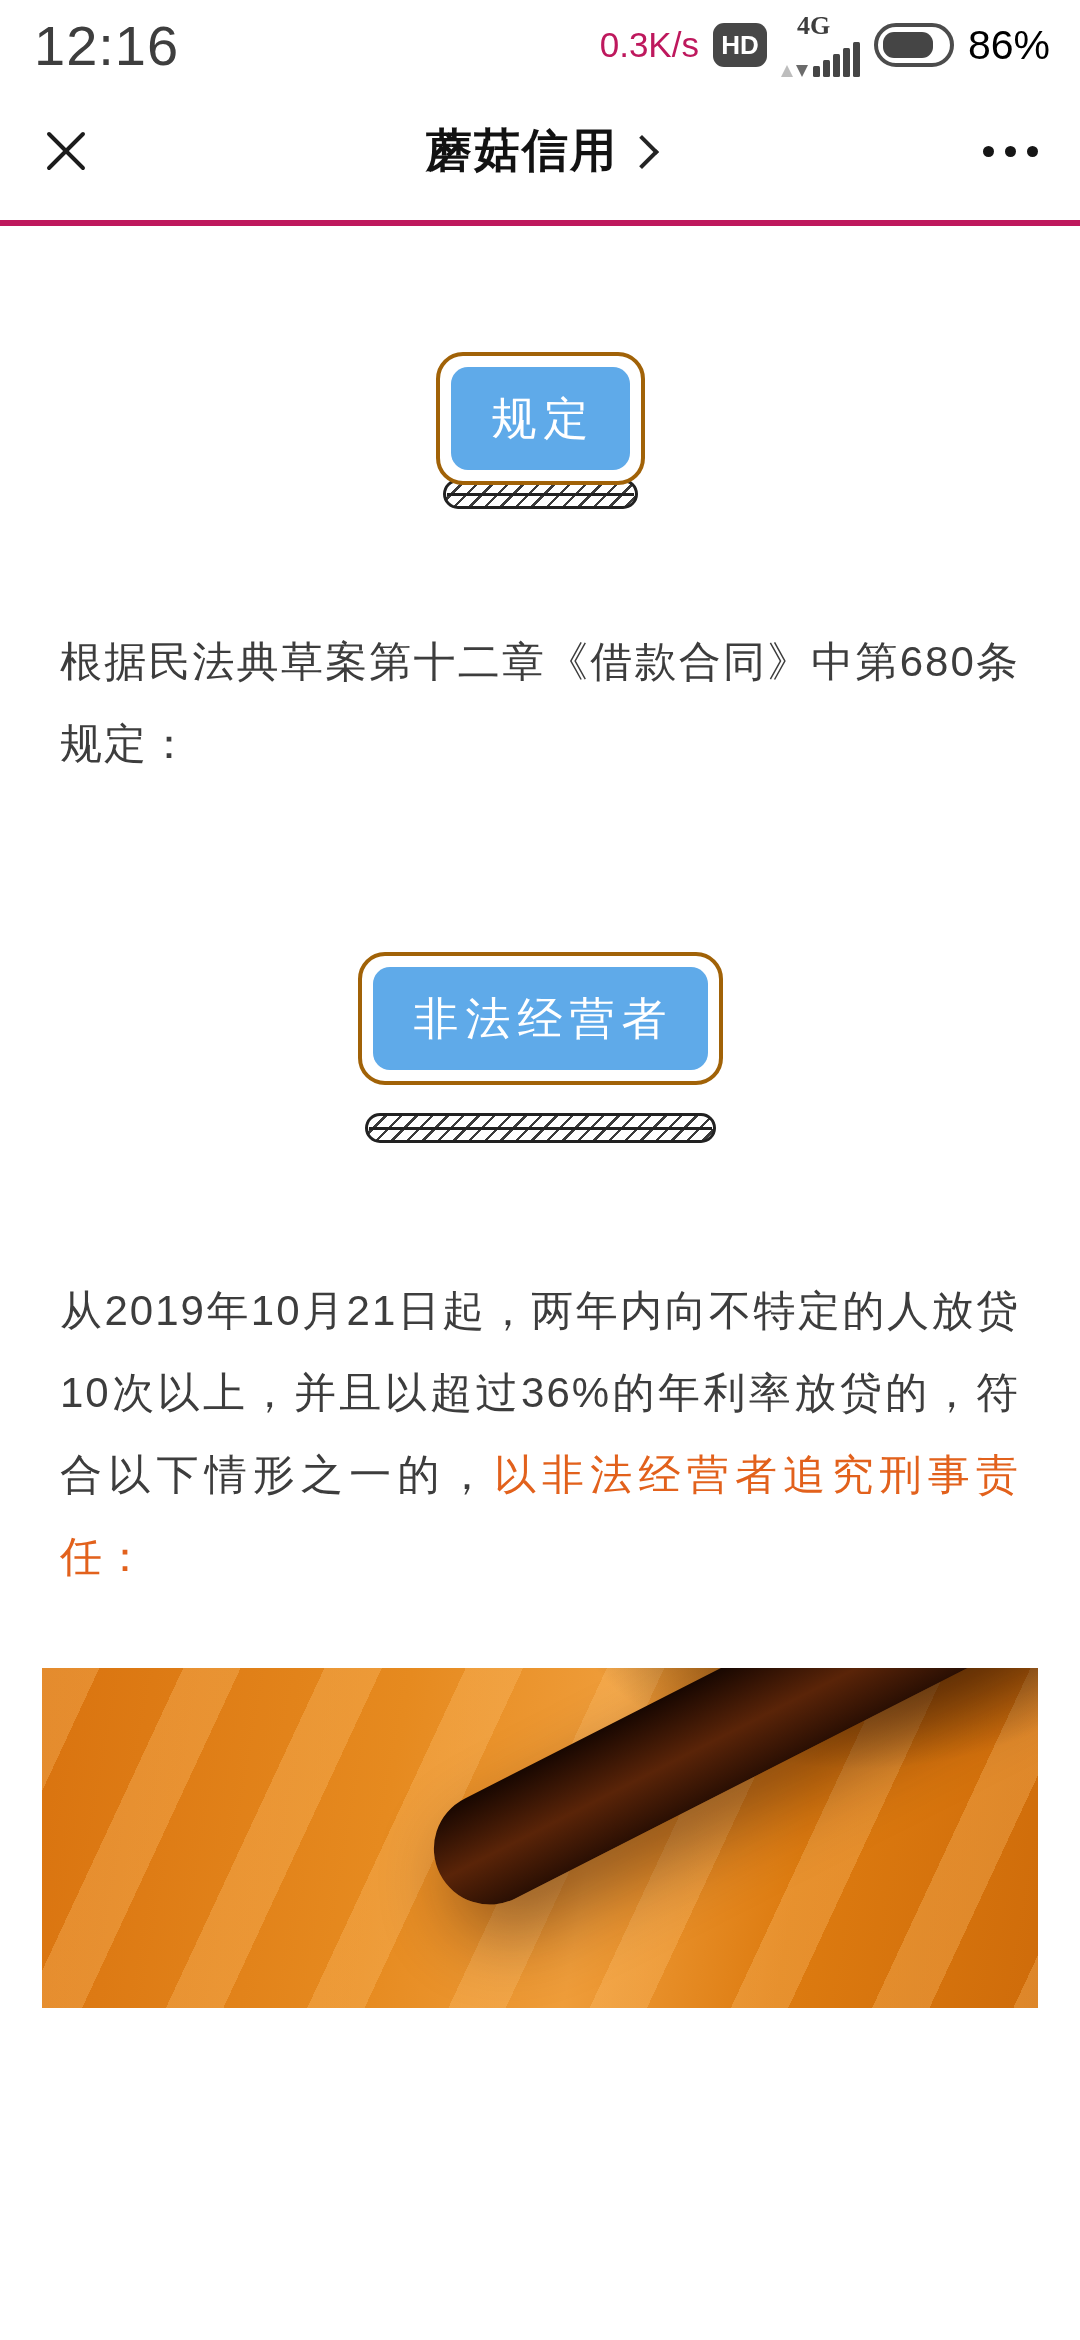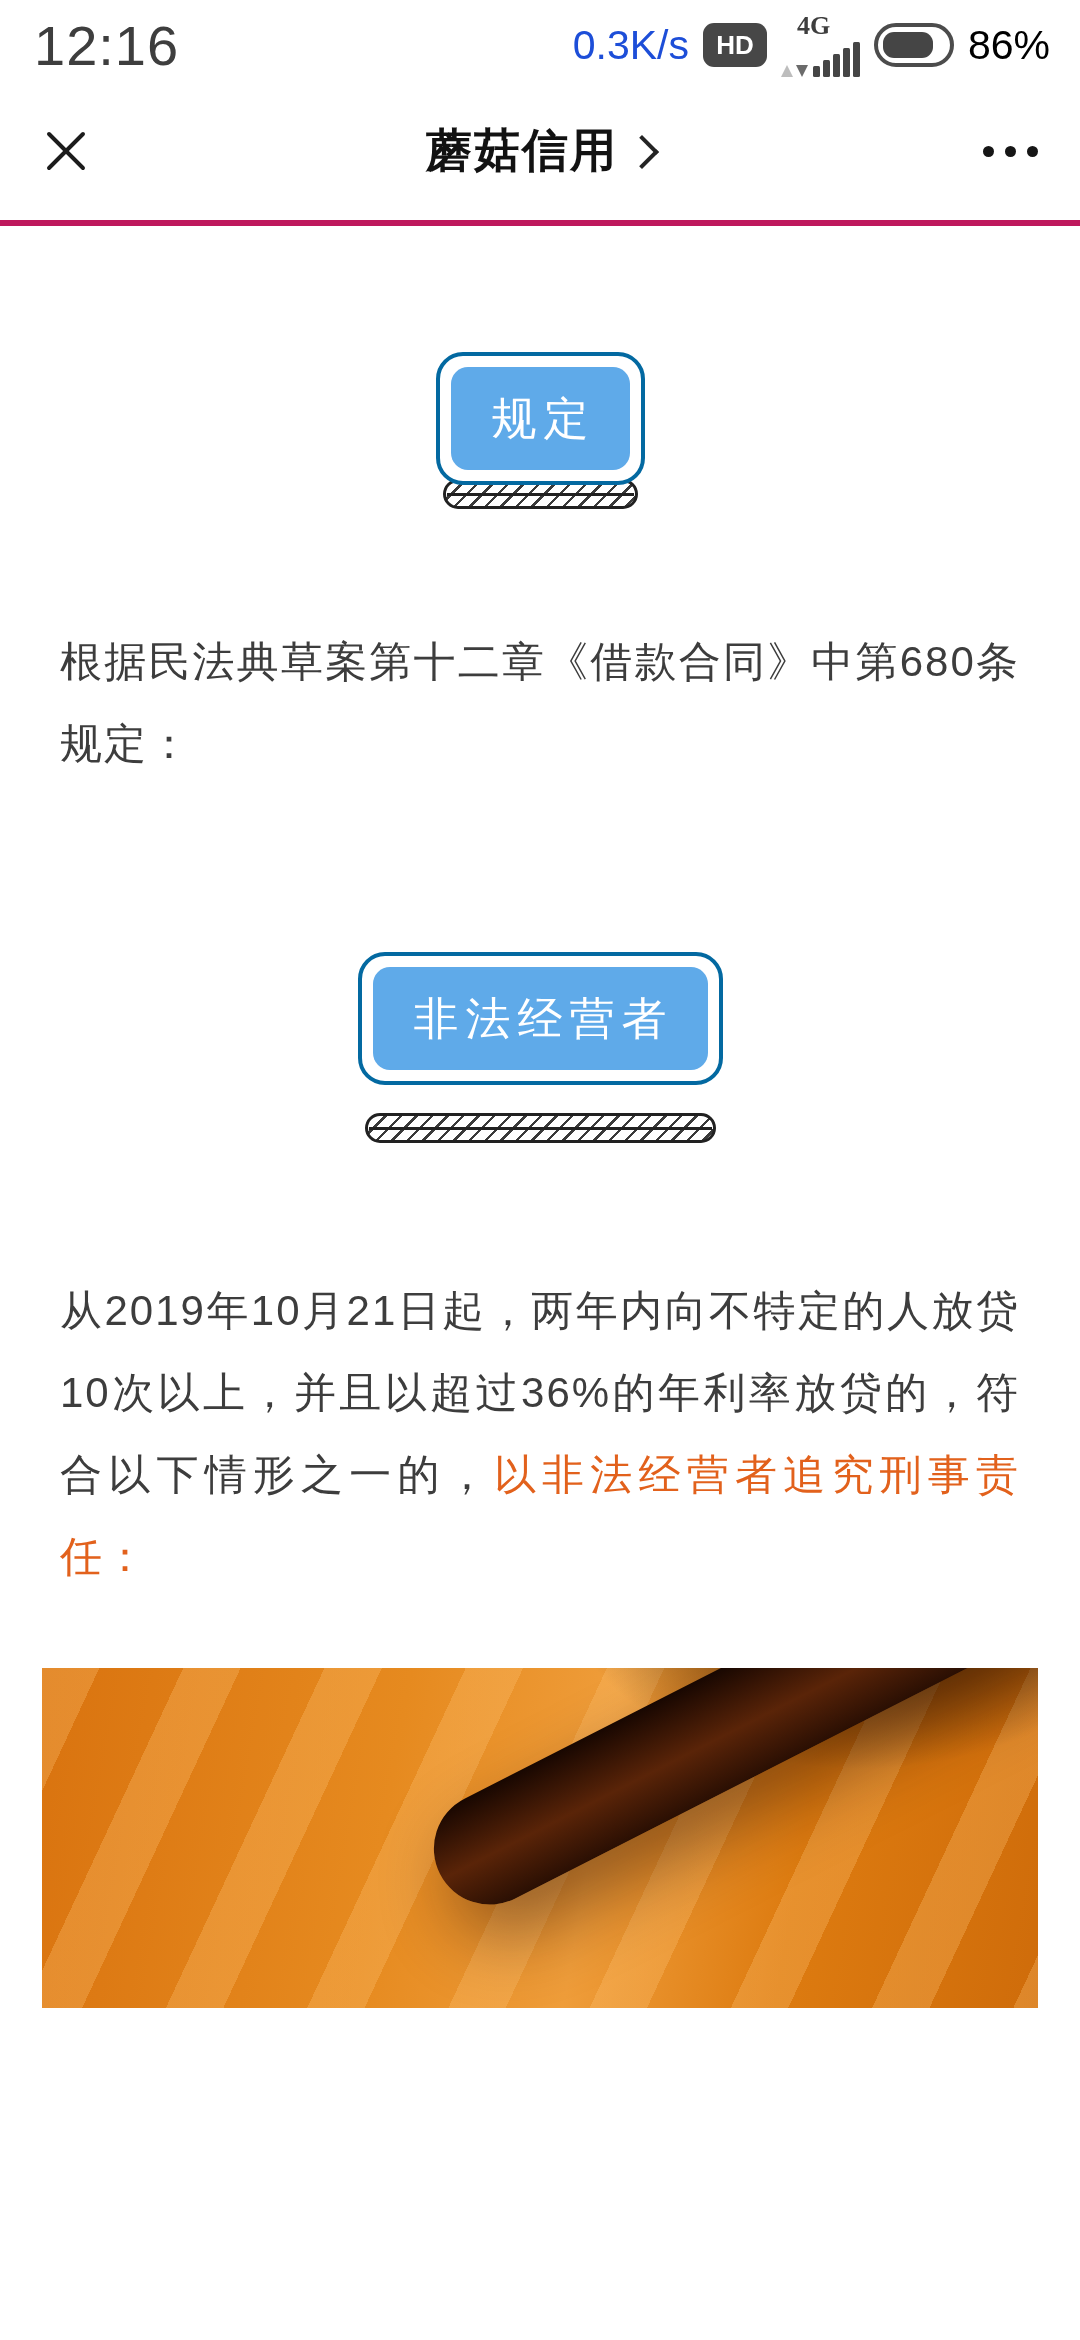--- a/index.html
+++ b/index.html
@@ -8,23 +8,23 @@
     font-family:"Liberation Sans","DejaVu Sans",sans-serif;
     -webkit-font-smoothing:antialiased;
   }
   
   .statusbar{
     height:82px;display:flex;justify-content:space-between;align-items:center;
     padding:8px 30px 0 34px;box-sizing:border-box;color:#3e3e3e;
   }
   .sb-time{font-size:56px;letter-spacing:1px;}
   .sb-right{display:flex;align-items:center;gap:14px;}
-  .sb-speed{font-size:41px;color:#1d4ed8;}
+  .sb-speed{font-size:35px;color:#be185d;}
   .hd-badge{
-    width:64px;height:44px;background:#474747;color:#fff;border-radius:11px;
+    width:54px;height:44px;background:#474747;color:#fff;border-radius:11px;
     display:flex;align-items:center;justify-content:center;
     font-size:26px;font-weight:700;
   }
   .signal{display:flex;flex-direction:column;align-items:flex-start;line-height:1;font-family:Liberation Serif, serif;}
   .sig-4g{font-size:26px;font-weight:600;color:#3e3e3e;margin-left:16px;}
   .sig-row{display:flex;align-items:flex-end;margin-top:3px;}
   .arrows{display:flex;align-items:flex-end;gap:3px;margin-right:5px;}
   .arrow-up{width:0;height:0;border-left:6px solid transparent;border-right:6px solid transparent;border-bottom:12px solid #bdbdbd;}
   .arrow-down{width:0;height:0;border-left:6px solid transparent;border-right:6px solid transparent;border-top:12px solid #6b6b6b;}
   .bars{display:flex;align-items:flex-end;gap:3px;}
@@ -69,21 +69,21 @@
   .bullet-dot{font-size:40px;margin-right:16px;}
   .p1{margin-top:112px;}
   .bullets{margin-top:86px;}
   .hl{color:#e2611c;font-weight:400;}
   .p2{margin-top:127px;}
   
   .stamp{width:max-content;margin:0 auto;display:flex;flex-direction:column;align-items:center;}
   .stamp1{margin-top:126px;}
   .stamp2{margin-top:167px;gap:34px;}
   .stamp-outer{
-    background:#fff;border:4px solid #0369a1;border-radius:27px;
+    background:#fff;border:4px solid #a16207;border-radius:27px;
     padding:11px;position:relative;z-index:2;
   }
   .stamp-inner{
     background:#5faae9;border-radius:17px;color:#ffffff;
     font-size:45px;letter-spacing:7px;line-height:1;
     padding:29px 34px 29px 41px;text-align:center;white-space:nowrap;
   }
   .stamp-base{
     position:relative;z-index:1;margin-top:-6px;height:30px;
     width:calc(100% - 14px);box-sizing:border-box;

